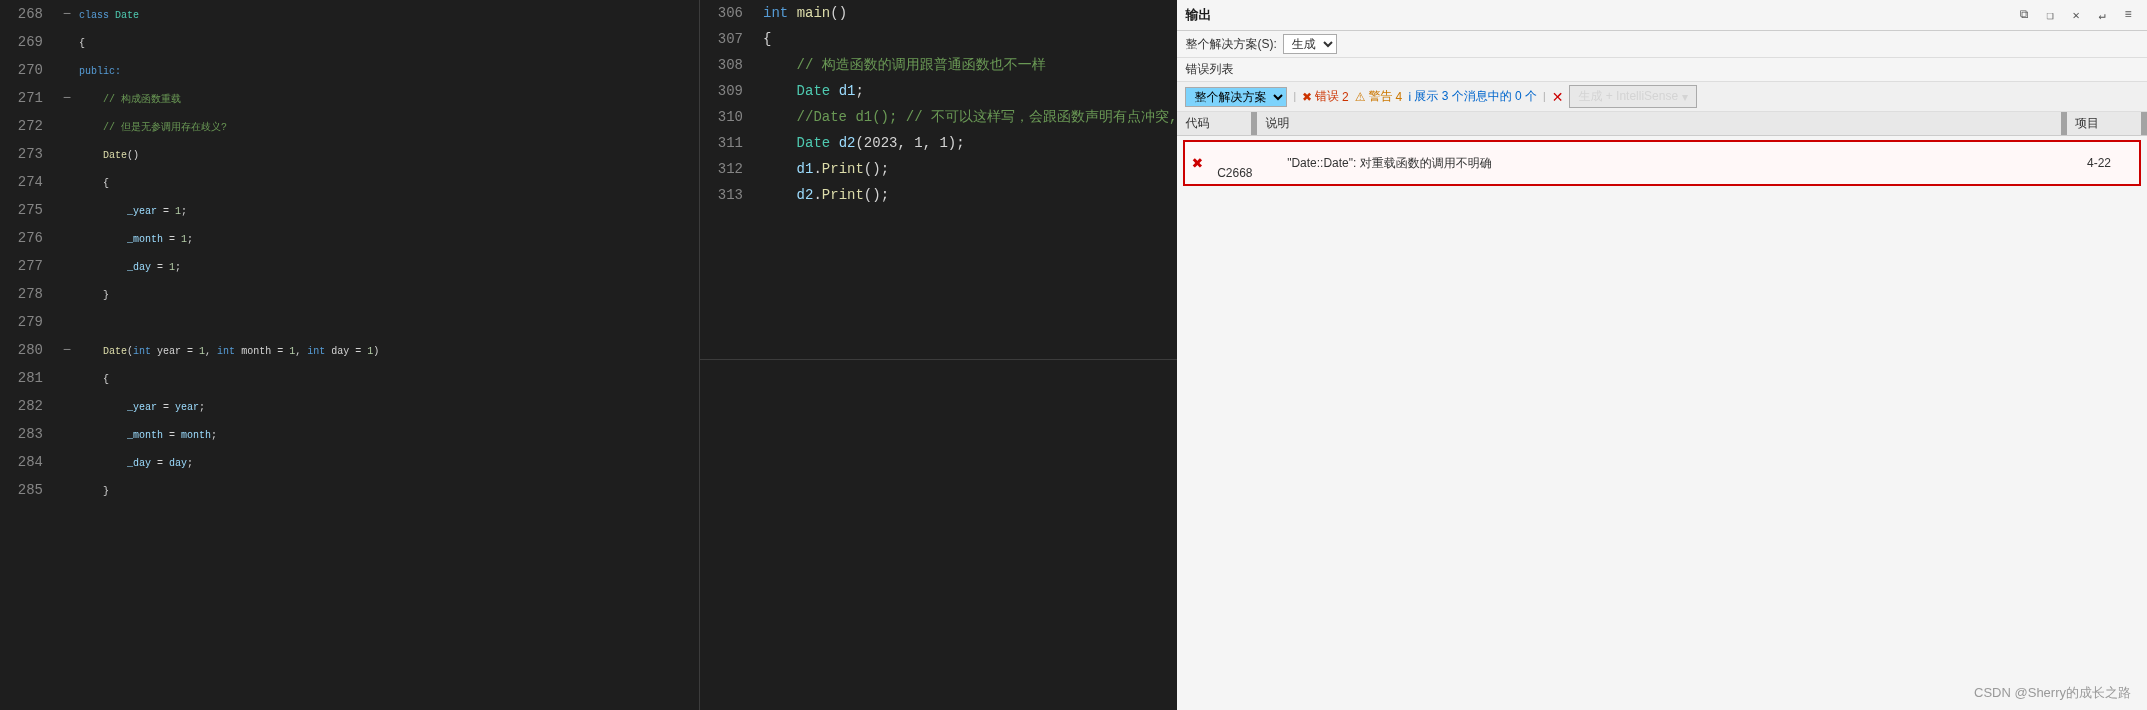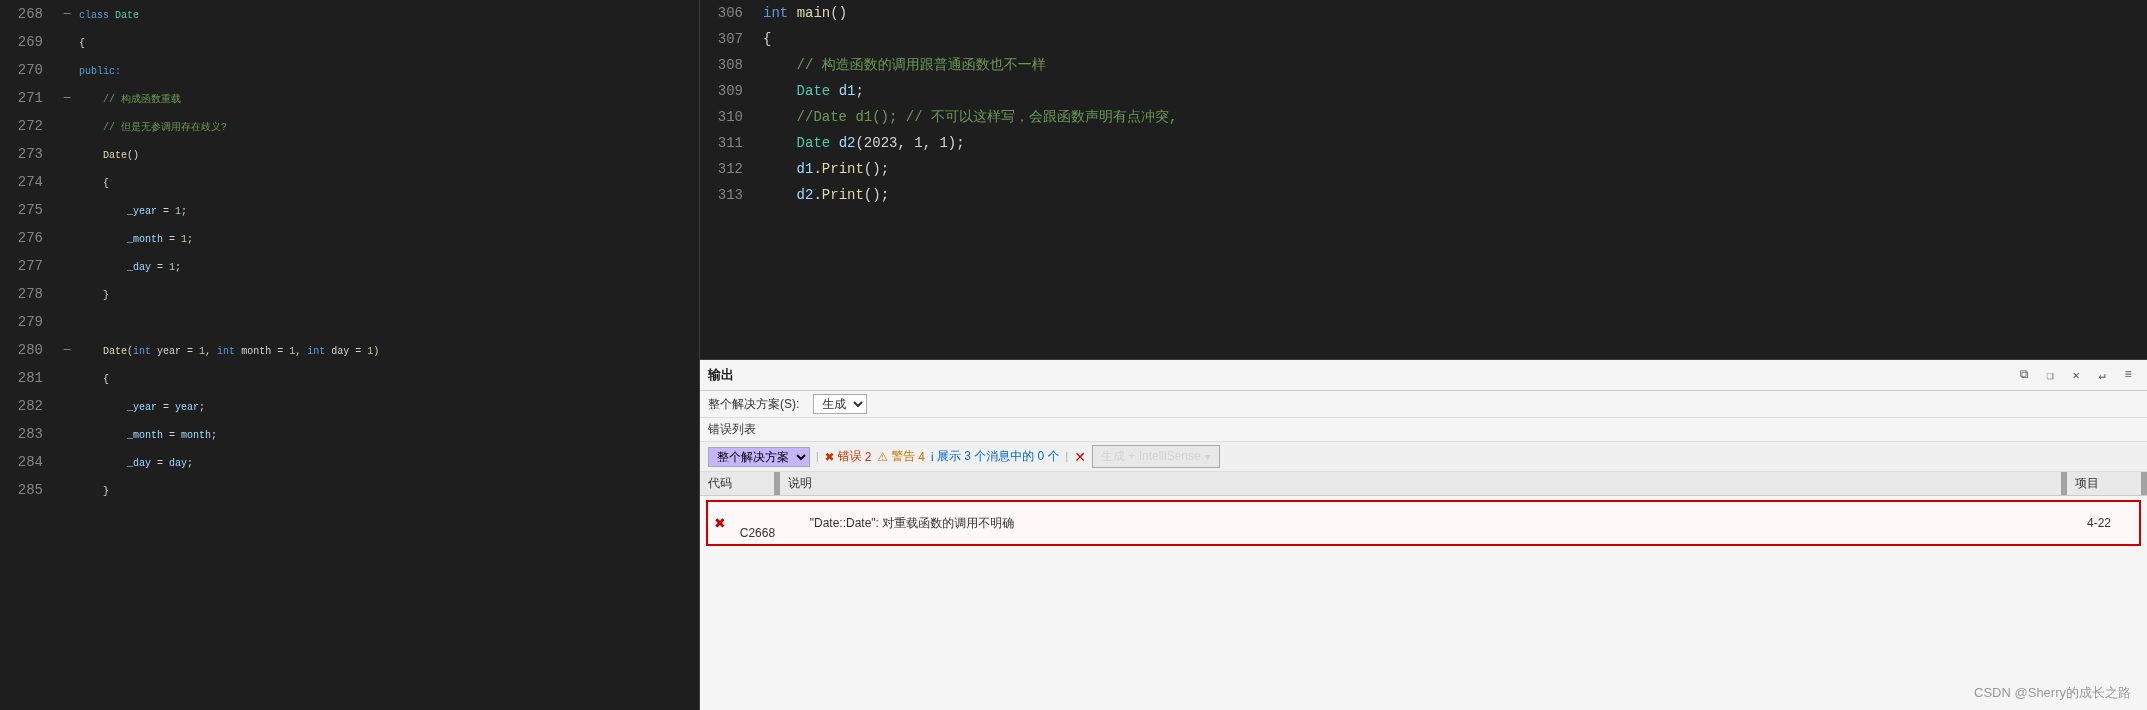--- a/index.html
+++ b/index.html
@@ -29,21 +29,21 @@
       border-right: 1px solid #3c3c3c;
       position: relative;
     }
 
     .right-panel {
       flex: 1;
       height: 100%;
       overflow: hidden;
       position: relative;
       display: flex;
-      flex-direction: column;
+      flex-direction: row;
     }
 
     .code-editor {
       width: 100%;
       height: 100%;
       overflow: hidden;
     }
 
     .code-line {
       display: flex;
@@ -139,21 +139,20 @@
     .output-source-label {
       color: #333;
     }
 
     .output-source-select {
       background: white;
       border: 1px solid #aaa;
       font-size: 12px;
       padding: 1px 4px;
       color: #333;
-      margin-left: 8px;
     }
 
     .output-toolbar {
       display: flex;
       align-items: center;
       gap: 4px;
       margin-left: auto;
     }
 
     .toolbar-btn {
@@ -190,21 +189,21 @@
       align-items: center;
       gap: 6px;
       padding: 3px 8px;
       background: #f0f0f0;
       border-bottom: 1px solid #ddd;
       font-family: 'Microsoft YaHei', sans-serif;
       font-size: 12px;
     }
 
     .filter-select {
-      background: #c4b5fd;
+      background: #7dd3fc;
       border: 1px solid #aaa;
       font-size: 12px;
       padding: 1px 4px;
     }
 
     .badge-error {
       display: inline-flex;
       align-items: center;
       gap: 3px;
       color: #cc3300;

